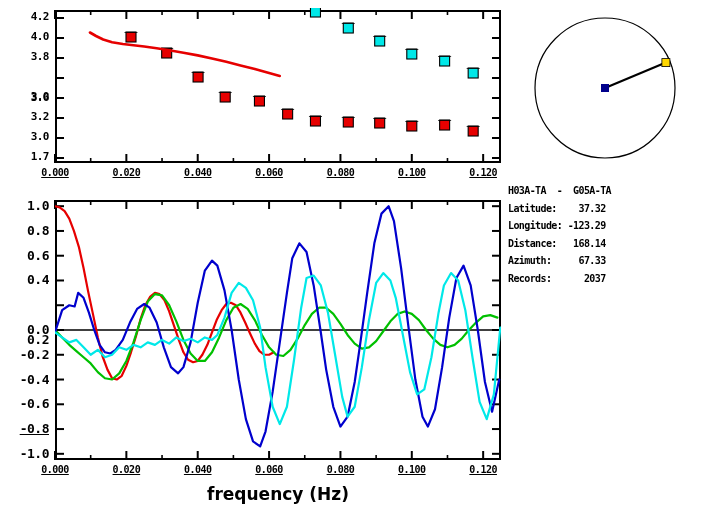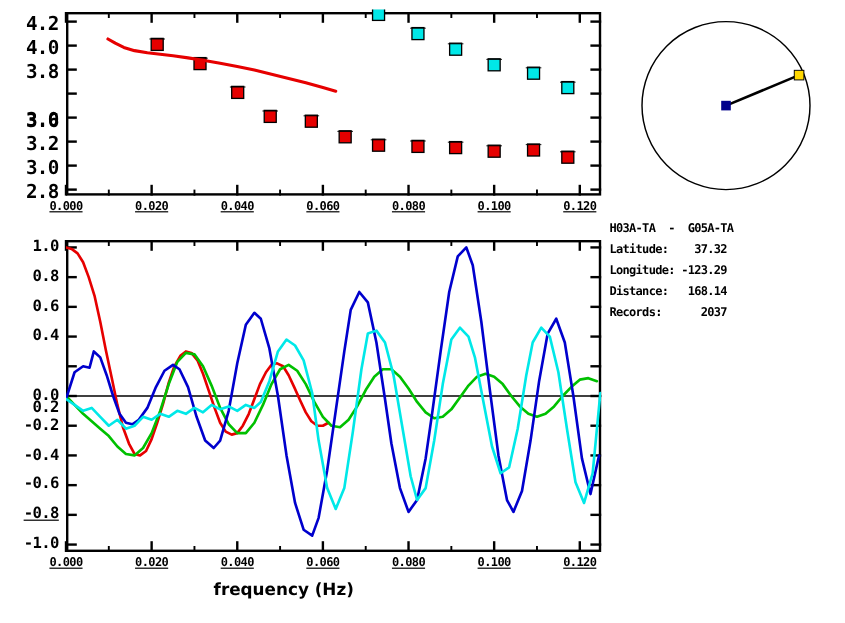--- a/index.html
+++ b/index.html
@@ -12,25 +12,25 @@
   
   .frame{position:absolute;border:2px solid #000;box-sizing:border-box;background:#fff;}
   .svgwrap{position:absolute;inset:0;}
   svg{display:block;overflow:visible;}
 
   .tlabel{
     position:absolute;color:#000;white-space:nowrap;
     font-family:"DejaVu Sans Mono","Liberation Mono",monospace;
     font-weight:700;letter-spacing:-0.5px;
   }
-  .ylab-top{font-size:16px;text-align:right;width:46px;}
+  .ylab-top{font-size:11px;text-align:right;width:46px;}
   .ylab-bot{font-size:13px;text-align:right;width:46px;}
   .xlab{font-size:10px;text-align:center;width:60px;text-decoration:underline;}
   .axis-title{
-    font-size:14px;font-weight:700;text-align:left;
+    font-size:17px;font-weight:700;text-align:center;
     font-family:"DejaVu Sans","Liberation Sans",sans-serif;
     letter-spacing:0px;
   }
 
   
   #info-panel{position:absolute;left:508px;top:182px;width:196px;}
   .info-line{
     font-family:"DejaVu Sans Mono","Liberation Mono",monospace;
     font-size:10px;font-weight:700;color:#000;
     white-space:pre;line-height:17.5px;letter-spacing:-0.6px;
@@ -129,21 +129,21 @@
           <rect x="406.8" y="49.00000000000003" width="10" height="10" fill="#00E8E8" stroke="#000" stroke-width="1.1"></rect>
           <line x1="405.3" y1="49.50000000000003" x2="418.3" y2="49.50000000000003" stroke="#000" stroke-width="0.9" opacity="0.85"></line>
           <rect x="439.6256" y="56.00000000000003" width="10" height="10" fill="#00E8E8" stroke="#000" stroke-width="1.1"></rect>
           <line x1="438.1256" y1="56.50000000000003" x2="451.1256" y2="56.50000000000003" stroke="#000" stroke-width="0.9" opacity="0.85"></line>
           <rect x="468.1696" y="68.00000000000003" width="10" height="10" fill="#00E8E8" stroke="#000" stroke-width="1.1"></rect>
           <line x1="466.6696" y1="68.50000000000003" x2="479.6696" y2="68.50000000000003" stroke="#000" stroke-width="0.9" opacity="0.85"></line>
           <path d="M 89.97 32.50 L 96.03 36.00 L 103.17 39.50 L 112.09 42.20 L 122.79 44.00 L 133.50 45.20 L 144.20 46.50 L 156.69 48.20 L 169.18 50.20 L 183.45 52.70 L 197.72 55.40 L 211.99 58.40 L 226.26 61.80 L 240.54 65.40 L 254.81 69.00 L 269.08 73.00 L 279.78 76.00" fill="none" stroke="#E60000" stroke-width="2.6" stroke-linejoin="round" stroke-linecap="round"></path>
         </g>
       </svg>
     <div id="top-ylabels">
-        <div class="tlabel ylab-top" style="left: 3px; top: 150px;">2.8</div>
+        <div class="tlabel ylab-top" style="left: 3px; top: 150px;">1.7</div>
         <div class="tlabel ylab-top" style="left: 3px; top: 130px;">3.0</div>
         <div class="tlabel ylab-top" style="left: 3px; top: 110px;">3.2</div>
         <div class="tlabel ylab-top" style="left: 3px; top: 90px;">3.0</div>
         <div class="tlabel ylab-top" style="left: 3px; top: 70px; margin-top: 21px;">3.6</div>
         <div class="tlabel ylab-top" style="left: 3px; top: 50px; text-align: right;">3.8</div>
         <div class="tlabel ylab-top" style="left: 3px; top: 30px;">4.0</div>
         <div class="tlabel ylab-top" style="left: 3px; top: 10px;">4.2</div>
       </div>
     <div id="top-xlabels">
         <div class="tlabel xlab" style="left: 25px; top: 167px;">0.000</div>
@@ -253,17 +253,18 @@
       <rect id="az-edge" x="151.9" y="56.6" width="8" height="8" fill="#FFD700" stroke="#000000" stroke-width="0.8"></rect>
     </svg>
   </div>
 
   <div id="info-panel">
     <div class="info-line info-head">H03A-TA  -  G05A-TA</div>
     <div id="info-rows">
         <div class="info-line">Latitude:    37.32</div>
         <div class="info-line">Longitude: -123.29</div>
         <div class="info-line">Distance:   168.14</div>
+        <div class="info-line">Azimuth:     67.33</div>
         <div class="info-line">Records:      2037</div>
       </div>
   </div>
 
 </div>
 
 </body></html>

